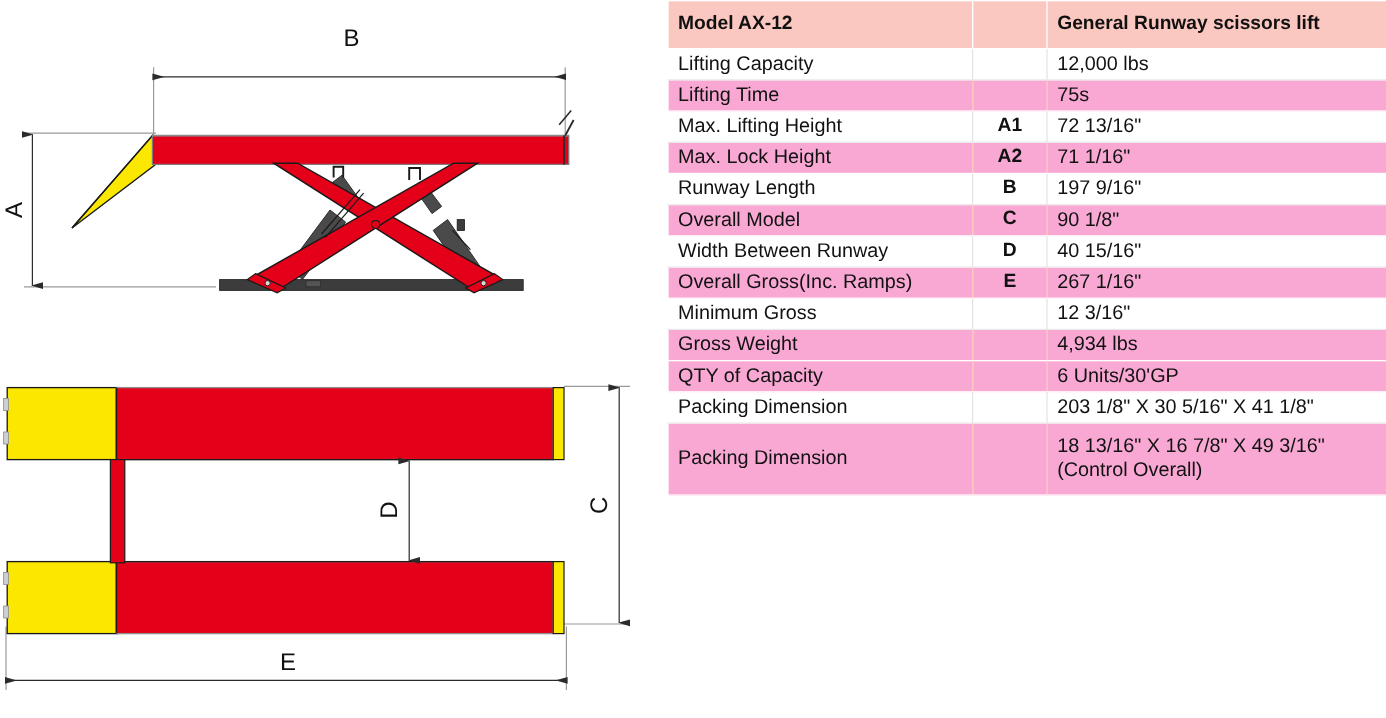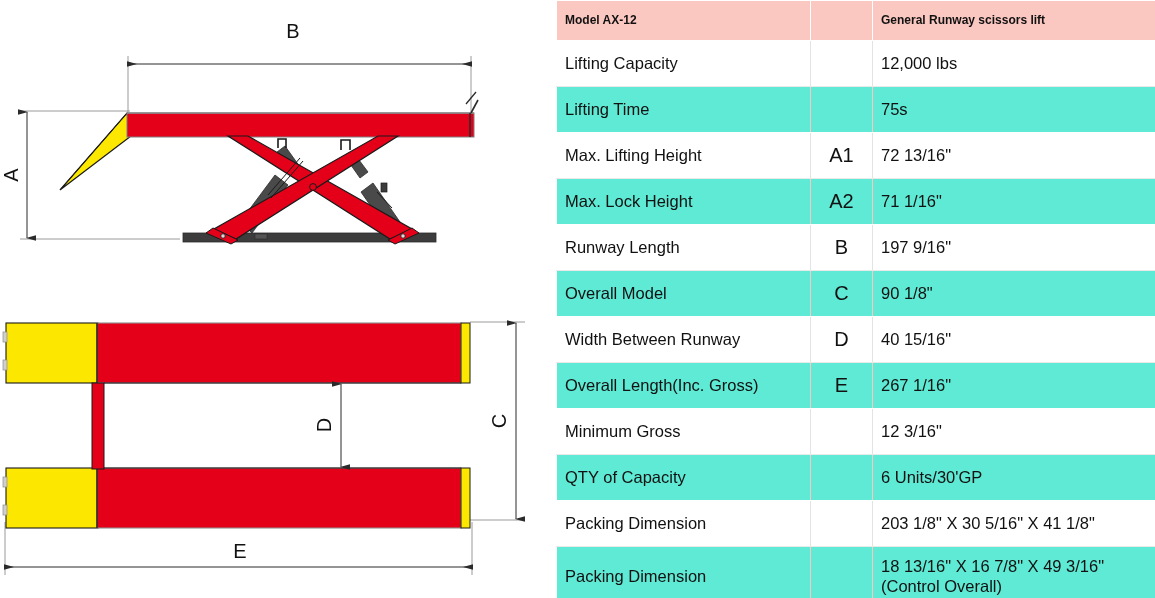--- a/index.html
+++ b/index.html
@@ -28,37 +28,37 @@
     border-collapse:collapse;
     width:599px;
     table-layout:fixed;
   }
   table.spec col.c-label{width:254px;}
   table.spec col.c-sym{width:62px;}
   table.spec col.c-val{width:283px;}
 
   table.spec td{
     padding:0 8px;
-    height:46px;
+    height:26px;
     font-size:16.5px;
     color:#111111;
     vertical-align:middle;
     border:1px solid #ffffff;
     box-sizing:border-box;
     line-height:1.18;
   }
   table.spec tr.head td{
     height:40px;
     font-weight:bold;
-    font-size:12px;
+    font-size:16px;
     background:#FBC8C1;
   }
-  table.spec tr.odd td{background:#5eead4;}
+  table.spec tr.odd td{background:#f9a8d4;}
   table.spec tr.even td{background:#ffffff;}
-  table.spec td.sym{text-align:center;font-size:20px;}
+  table.spec td.sym{text-align:center;font-size:16px;font-weight:bold;}
   table.spec td.val{}
   table.spec tr.tall td{height:60px;}
   
   table.spec tr.even td{border-top:1px solid #E9E9E9;border-bottom:1px solid #E9E9E9;}
   table.spec tr.even td.label{border-right:1px solid #E3E3E3;}
   table.spec tr.even td.sym{border-right:1px solid #E3E3E3;}
   table.spec tr.odd td.label, table.spec tr.odd td.sym{border-right:1px solid #FBC8C1;}
   .val-line2{display:block;}
 </style>
 </head>
@@ -258,28 +258,33 @@
           <td class="label">Overall Model</td>
           <td class="sym">C</td>
           <td class="val">90 1/8"</td>
         </tr>
         <tr class="even">
           <td class="label">Width Between Runway</td>
           <td class="sym">D</td>
           <td class="val">40 15/16"</td>
         </tr>
         <tr class="odd">
-          <td class="label">Overall Length(Inc. Gross)</td>
+          <td class="label">Overall Gross(Inc. Ramps)</td>
           <td class="sym">E</td>
           <td class="val">267 1/16"</td>
         </tr>
         <tr class="even">
           <td class="label">Minimum  Gross</td>
           <td class="sym"></td>
           <td class="val">12 3/16"</td>
+        </tr>
+        <tr class="odd">
+          <td class="label">Gross Weight</td>
+          <td class="sym"></td>
+          <td class="val">4,934 lbs</td>
         </tr>
         <tr class="odd">
           <td class="label">QTY of Capacity</td>
           <td class="sym"></td>
           <td class="val">6 Units/30'GP</td>
         </tr>
         <tr class="even">
           <td class="label">Packing Dimension</td>
           <td class="sym"></td>
           <td class="val">203 1/8" X 30 5/16" X 41 1/8"</td>

